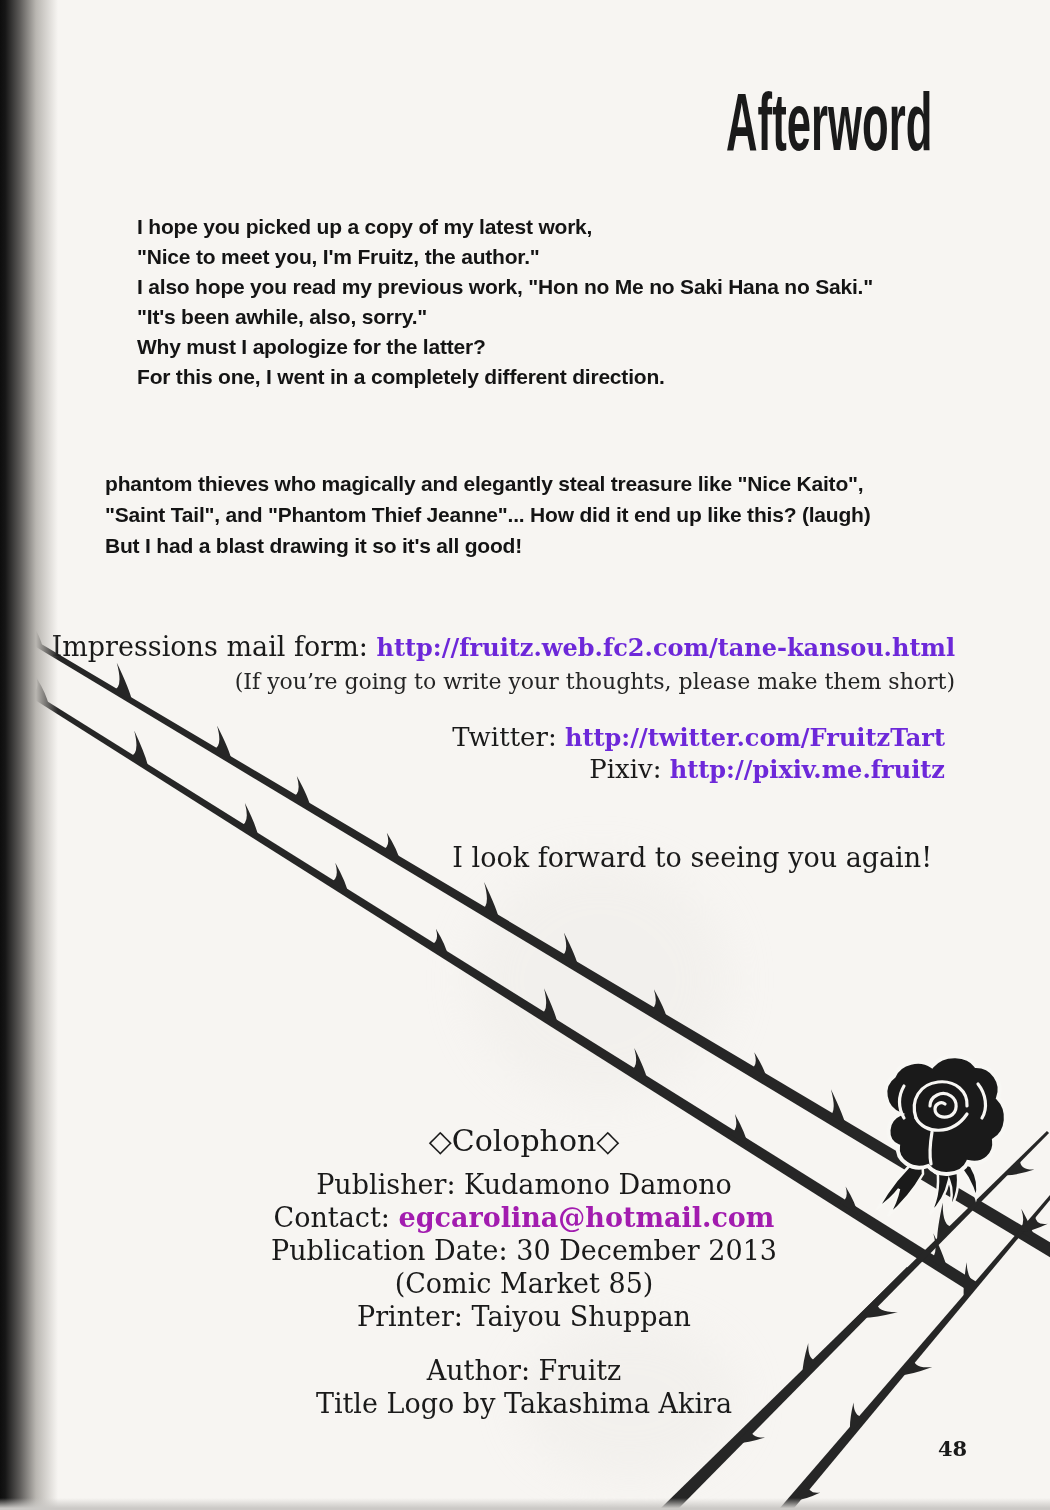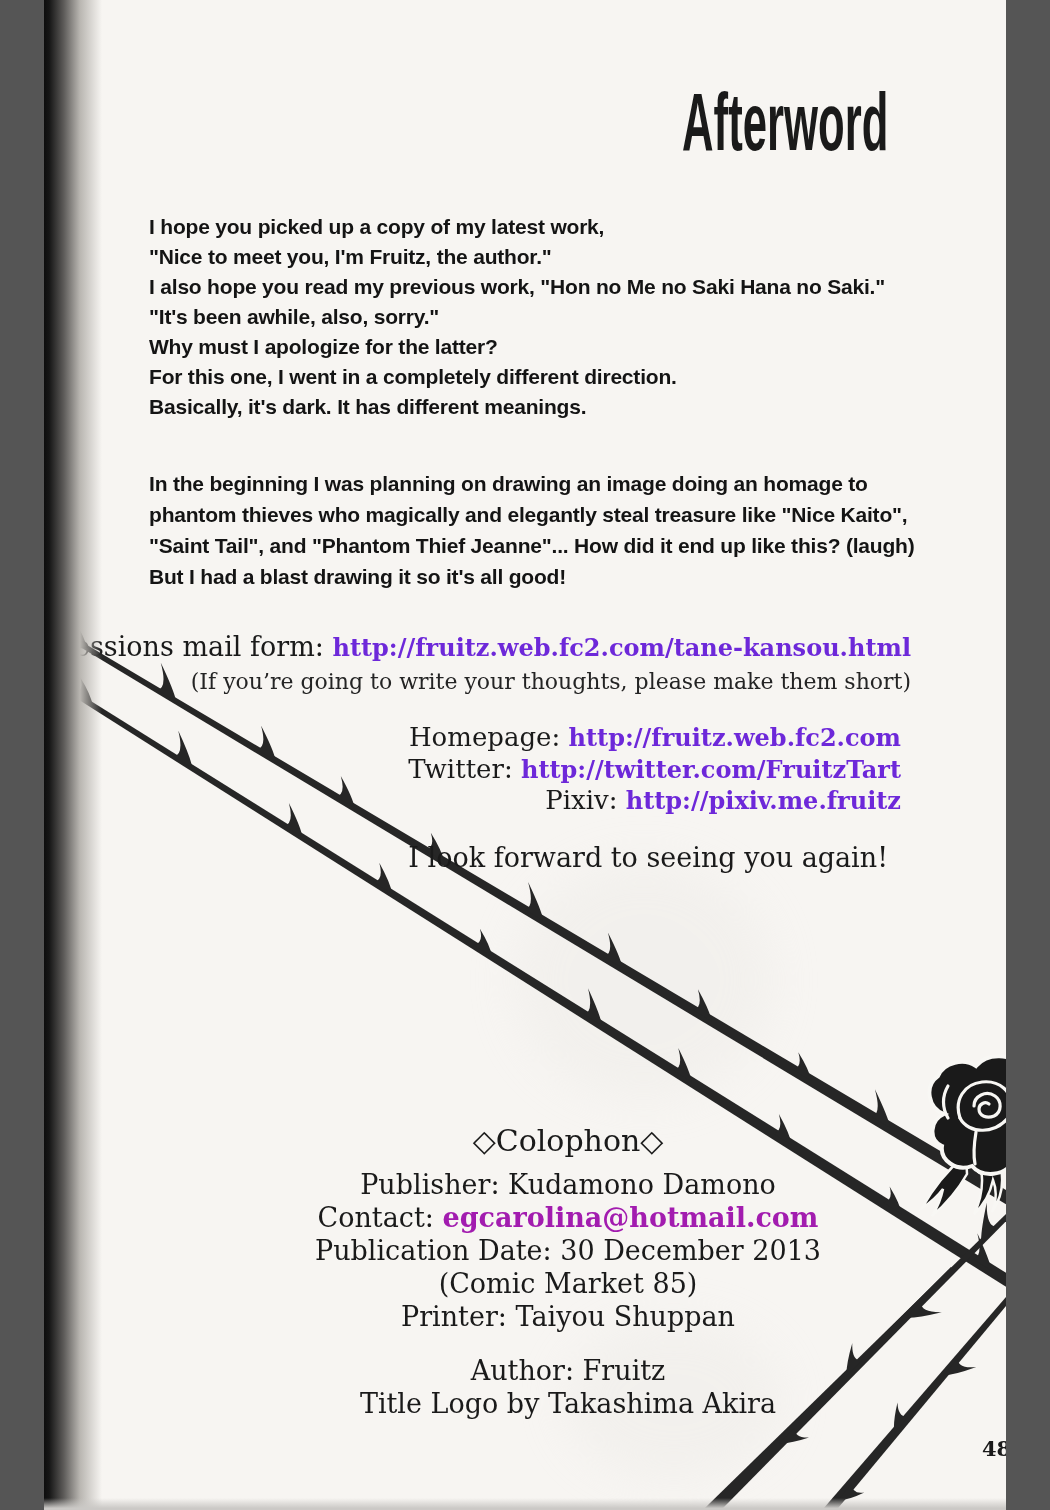--- a/index.html
+++ b/index.html
@@ -1,24 +1,23 @@
 <!DOCTYPE html>
 <html><head>
 <meta charset="utf-8">
 <style>
   html,body{margin:0;padding:0;background:#555;}
   #page{
     position:relative;
-    width:934px;height:1510px;
+    width:1050px;height:1510px;
     margin:0 auto;
     background:#f7f5f2;
     overflow:hidden;
     font-family:"DejaVu Serif", serif;
     color:#1a1a1a;
-    padding-left:28px;
   }
   
   .gutter{
     position:absolute;left:0;top:0;width:58px;height:100%;
     background:linear-gradient(to right,#0d0d0d 0%,#161616 9%,#5d5b59 34%,#b9b6b1 62%,rgba(247,245,242,0) 100%);
   }
   .bottom-edge{
     position:absolute;left:0;bottom:0;width:100%;height:12px;
     background:linear-gradient(to bottom,rgba(207,205,202,0),#cbc9c6 85%);
   }
@@ -33,21 +32,21 @@
   .afterword .squeeze{display:inline-block;transform:scale(0.56,1.05);transform-origin:right center;}
 
   
   .comic{
     position:absolute;left:105px;
     font-family:"Liberation Sans",sans-serif;
     font-weight:bold;font-size:21px;letter-spacing:-0.2px;
     color:#141414;white-space:nowrap;
   }
   .comic .ln{display:block;}
-  #para1{top:212px;line-height:30px;}
+  #para1{top:212px;line-height:30px;margin-left:32px;}
   #para2{top:468px;line-height:31px;}
 
   
   .mailform{position:absolute;top:628px;right:95px;text-align:right;white-space:nowrap;}
   .mailform .l1{font-size:27px;line-height:37px;}
   .mailform .note{font-size:22px;line-height:31px;color:#242424;}
   .url{font-weight:bold;color:#6d28d9;}
   .mailform .url{font-size:24px;}
 
   .links{position:absolute;top:722px;right:105px;text-align:right;white-space:nowrap;}
@@ -111,43 +110,37 @@
     <span class="squeeze">Afterword</span>
   </div>
 
   <div id="para1" class="comic">
     <span class="ln">I hope you picked up a copy of my latest work,</span>
     <span class="ln">"Nice to meet you, I'm Fruitz, the author."</span>
     <span class="ln">I also hope you read my previous work, "Hon no Me no Saki Hana no Saki."</span>
     <span class="ln">"It's been awhile, also, sorry."</span>
     <span class="ln">Why must I apologize for the latter?</span>
     <span class="ln">For this one, I went in a completely different direction.</span>
-    <span class="ln">Basically, it's dark. It has different meanings.</span>
   </div>
 
   <div id="para2" class="comic">
-    <span class="ln">In the beginning I was planning on drawing an image doing an homage to</span>
     <span class="ln">phantom thieves who magically and elegantly steal treasure like "Nice Kaito",</span>
     <span class="ln">"Saint Tail", and "Phantom Thief Jeanne"... How did it end up like this? (laugh)</span>
     <span class="ln">But I had a blast drawing it so it's all good!</span>
   </div>
 
   <div class="mailform">
     <div class="l1">
       <span>Impressions mail form:</span>
       <span class="url">http://fruitz.web.fc2.com/tane-kansou.html</span>
     </div>
     <div class="note">(If you’re going to write your thoughts, please make them short)</div>
   </div>
 
   <div class="links">
-    <div class="row">
-      <span>Homepage:</span>
-      <span class="url">http://fruitz.web.fc2.com</span>
-    </div>
     <div class="row">
       <span>Twitter:</span>
       <span class="url">http://twitter.com/FruitzTart</span>
     </div>
     <div class="row">
       <span>Pixiv:</span>
       <span class="url">http://pixiv.me.fruitz</span>
     </div>
   </div>
 

